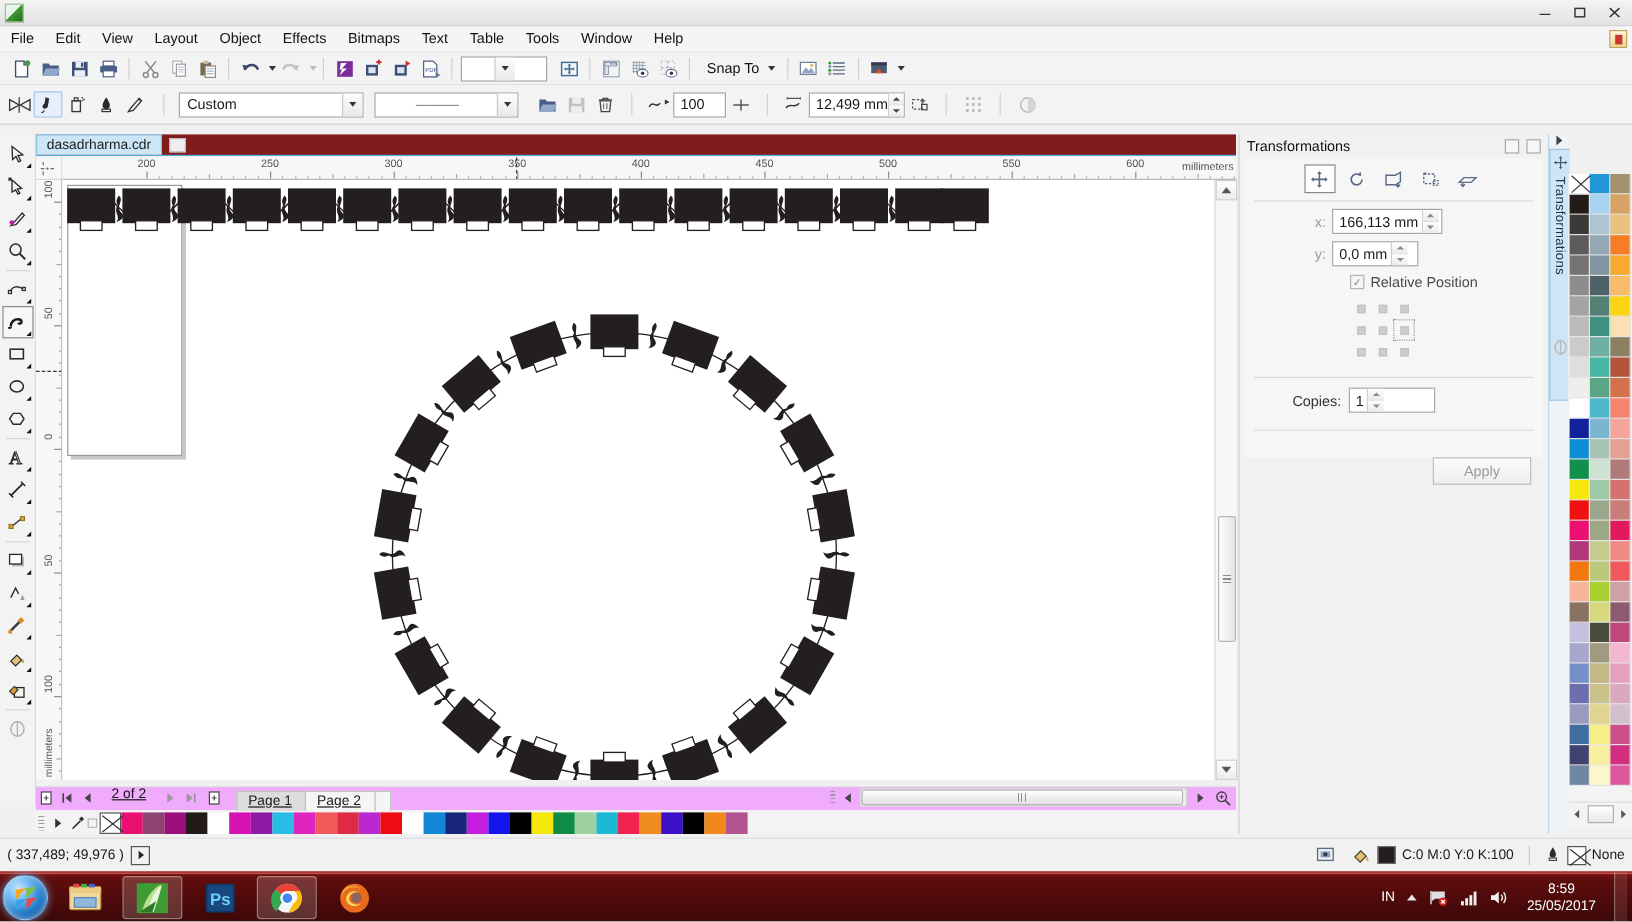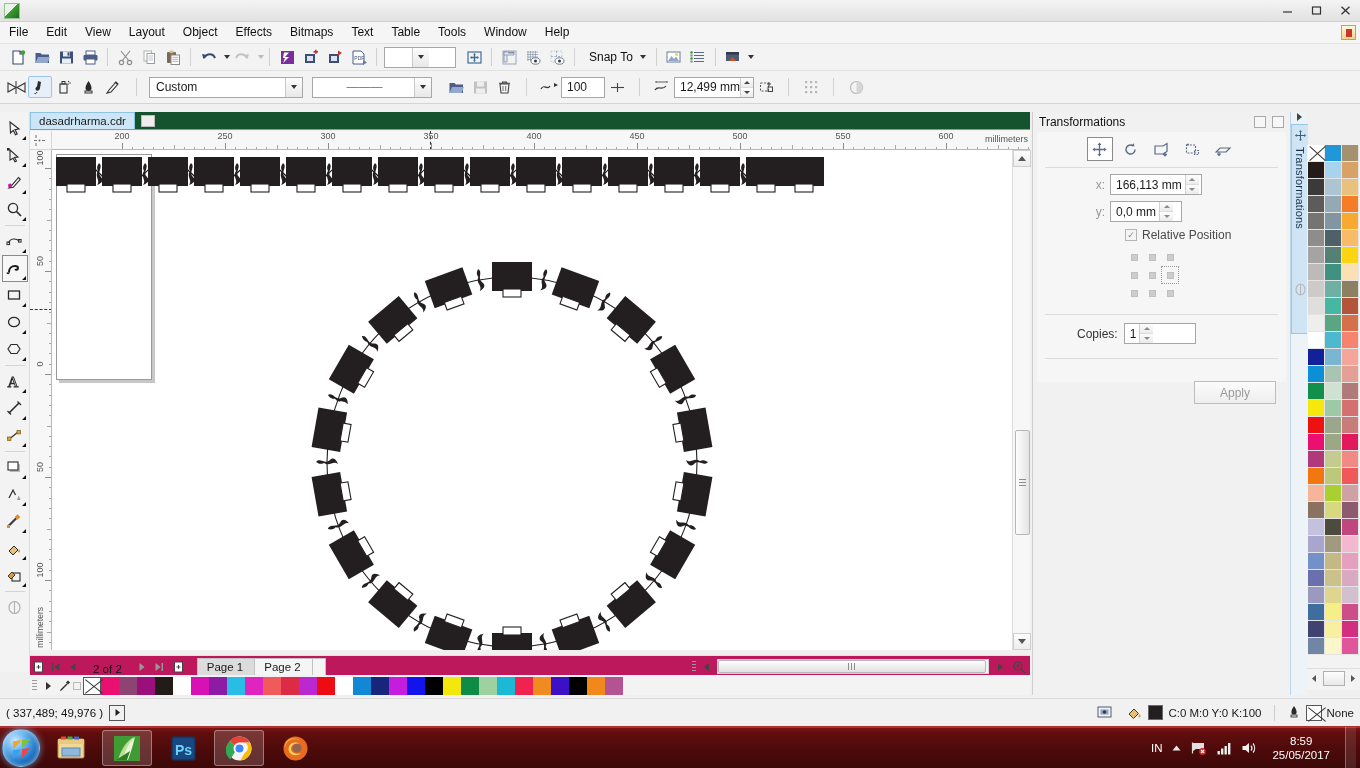--- a/index.html
+++ b/index.html
@@ -91,21 +91,21 @@
   .numbox .val { padding: 0 3px 0 5px; white-space: nowrap; overflow: hidden; }
   .spin { width: 14px; height: 19px; display: flex; flex-direction: column;
           border-left: 1px solid #d0d0d0; }
   .spin div { flex: 1; background: linear-gradient(#fdfdfd,#ebebeb);
               display: flex; align-items: center; justify-content: center; }
   .spin div:first-child { border-bottom: 1px solid #dcdcdc; }
 
   
   .doctabbar {
     position: absolute; left: 30px; top: 112px; width: 1000px; height: 18px;
-    background: #14532d; display: flex; align-items: stretch;
+    background: #7f1d1d; display: flex; align-items: stretch;
     border-bottom: 1px solid #57a9d9;
   }
   .doctab {
     background: #cde6f7; padding: 2px 8px 0 8px; font-size: 11.5px; color: #1a1a1a;
     border-top: 1px solid #8fc3e4; border-left: 1px solid #8fc3e4; border-right: 1px solid #8fc3e4;
   }
   .doctab-box {
     width: 14px; height: 12px; border: 1px solid #bcbcbc; background: #eee;
     align-self: center; margin-left: 6px;
   }
@@ -179,21 +179,21 @@
     display: flex; align-items: center; justify-content: center;
   }
   .grip-v { width: 7px; height: 7px;
     background: repeating-linear-gradient(to bottom,#8d8d8d 0 1px, transparent 1px 3px); }
   .grip-h { width: 8px; height: 7px;
     background: repeating-linear-gradient(to right,#8d8d8d 0 1px, transparent 1px 3px); }
 
   
   .pagenav {
     position: absolute; left: 30px; top: 655px; width: 1000px; height: 20px;
-    background: #be185d; display: flex; align-items: flex-end; border-top: 1px solid #e0e0e0;
+    background: #f0abfc; display: flex; align-items: flex-start; border-top: 1px solid #e0e0e0; text-decoration: underline;
   }
   .pn-btn { width: 17px; height: 17px; display: flex; align-items: center; justify-content: center;
             font-size: 9px; color: #444; }
   .pn-count { font-size: 11.5px; padding: 0 12px; color: #111; }
   .page-tab {
     height: 17px; padding: 0 11px 0 9px; font-size: 11.5px; display: flex; align-items: center;
     background: #e6e6e6; border: 1px solid #c2c2c2; border-bottom: none;
     transform: skewX(-0deg); margin-right: -1px;
   }
   .page-tab.active { background: #dcdcdc; }

